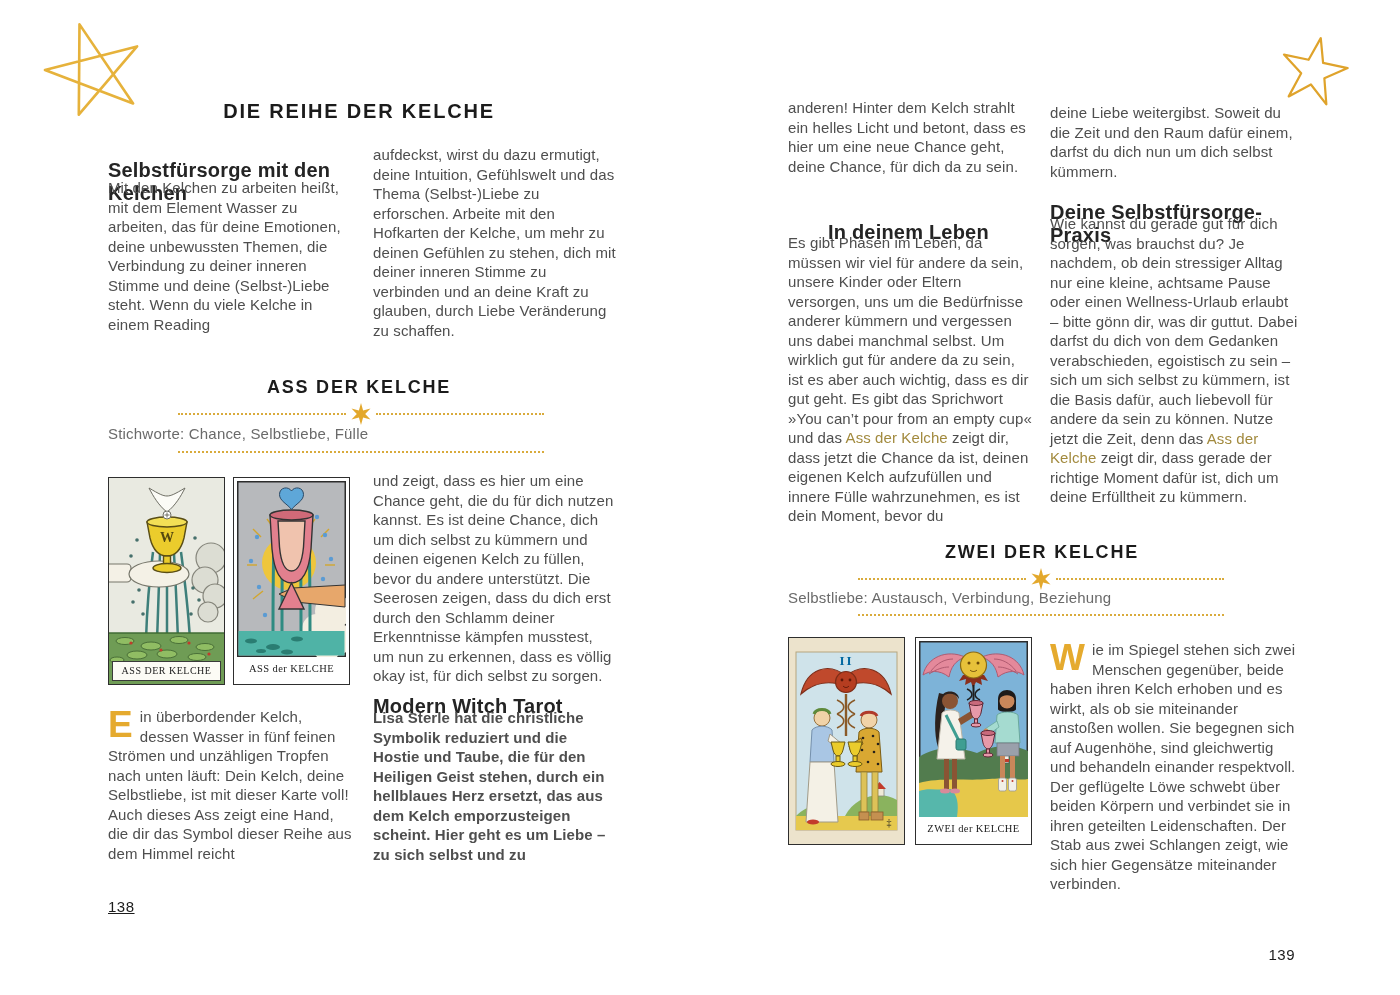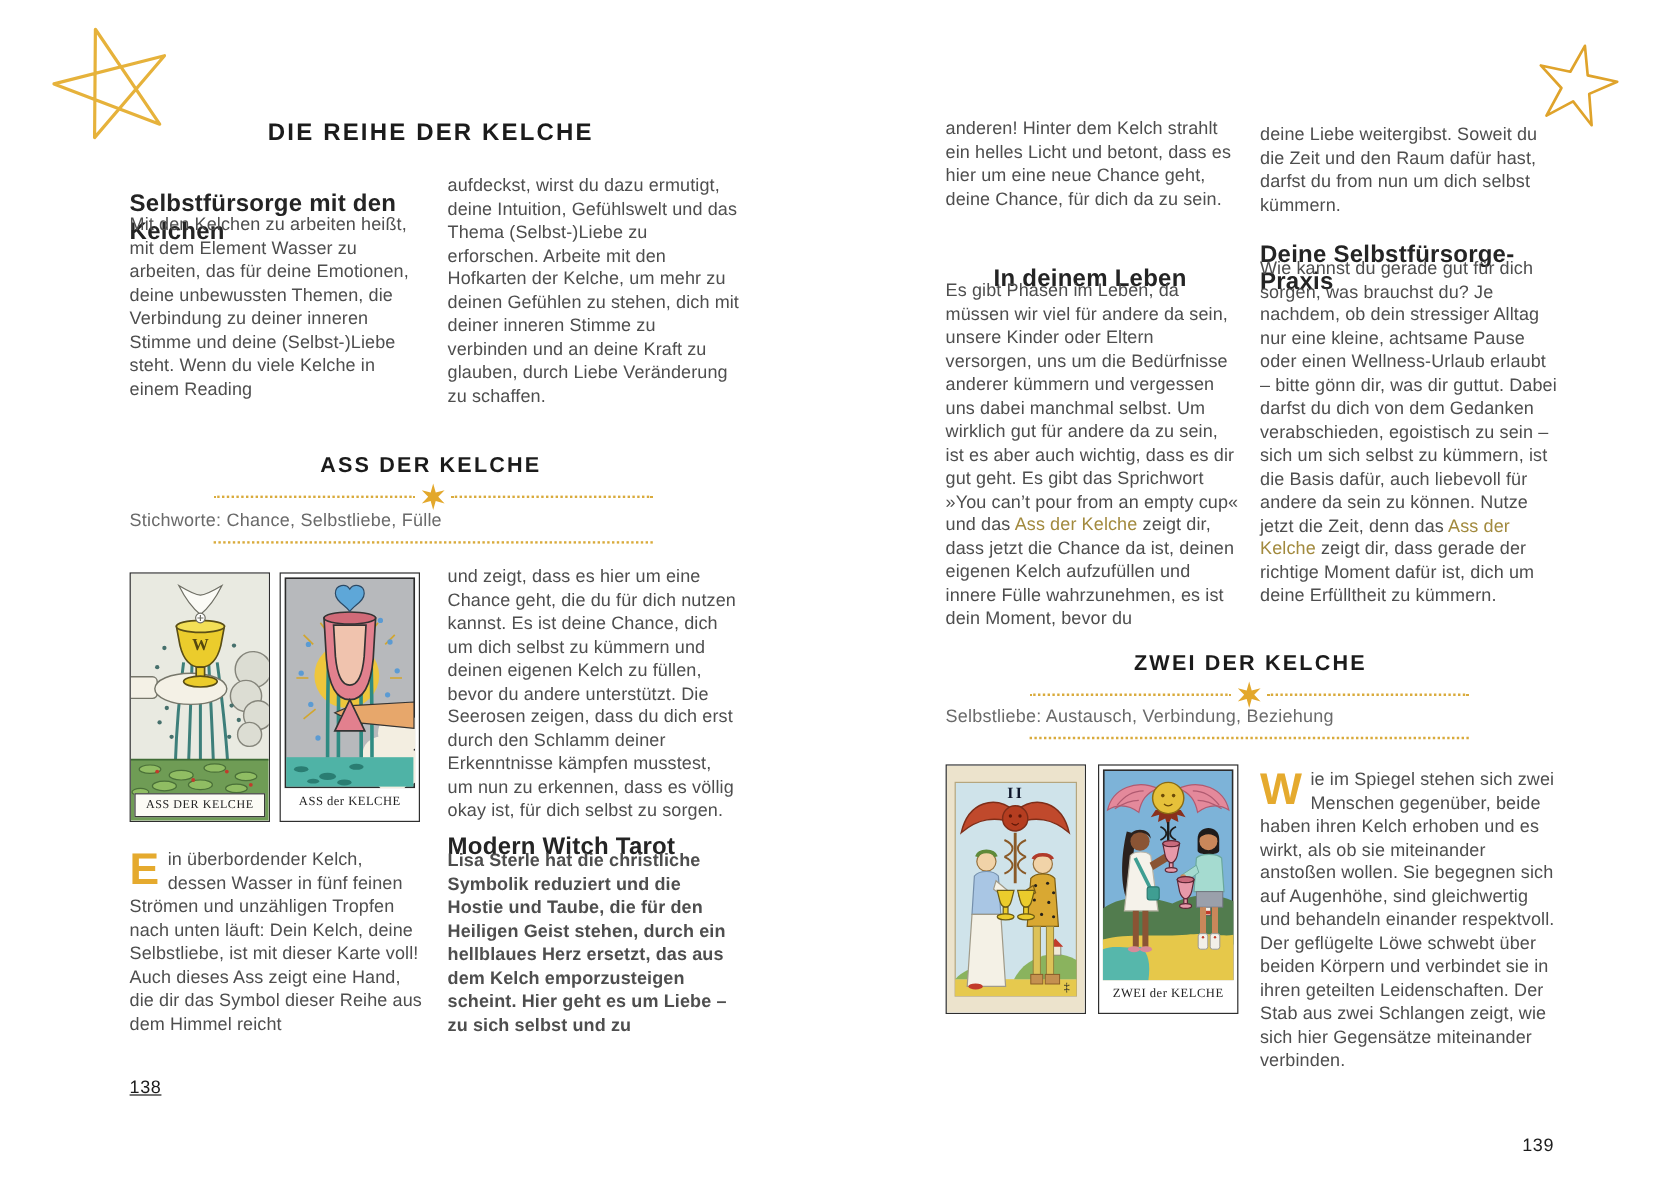--- a/index.html
+++ b/index.html
@@ -23,21 +23,21 @@
   .card svg{display:block;}
   .rws-card svg.art{position:absolute;left:0;top:0;width:115px;height:206px;}
   .rws-caption{position:absolute;left:3px;right:3px;bottom:3px;height:18px;border:1px solid #3a3a3a;
         background:#fcfbf5;font-family:"Liberation Serif",serif;font-size:10px;line-height:18px;
         text-align:center;letter-spacing:0.5px;color:#222;}
   .mw-card{padding:3px;display:flex;flex-direction:column;align-items:center;}
   .mw-card svg.art{width:109px;height:176px;}
   .mw-caption{height:24px;line-height:24px;width:100%;text-align:center;
         font-family:"Liberation Serif",serif;font-size:10.5px;letter-spacing:0.4px;color:#222;background:#fff;}
   .card-numeral{position:absolute;top:15px;left:0;width:100%;text-align:center;
-        font-family:"Liberation Serif",serif;font-size:13px;font-weight:bold;letter-spacing:2px;color:#0f172a;}
+        font-family:"Liberation Serif",serif;font-size:13px;font-weight:bold;letter-spacing:2px;color:#0369a1;}
 </style>
 </head>
 <body>
 
 <div class="sheet">
 
   <svg class="abs" style="left:38px;top:18px;width:112px;height:102px;" viewBox="0 0 100 100">
     <path d="M50,4 L76,94 L4,36 L97,42 L22,88 Z" fill="none" stroke="#e6b23b" stroke-width="2.6" stroke-linejoin="round" stroke-linecap="round" transform="rotate(-18 50 50)"></path>
   </svg>
   <svg class="abs" style="left:1277px;top:33px;width:74px;height:74px;" viewBox="0 0 100 100">
@@ -193,21 +193,21 @@
   </div>
 
   <div class="abs pagenum" style="left:108px;top:898px;text-decoration:underline;">138</div>
 
   <div class="abs body-text" style="left:788px;top:98px;width:245px;">anderen! Hinter dem Kelch strahlt ein helles Licht und betont, dass es hier um eine neue Chance geht, deine Chance, für dich da zu sein.</div>
   <div class="abs subhead" style="left:828px;top:205px;width:245px;">In deinem Leben</div>
   <div class="abs body-text" style="left:788px;top:233px;width:245px;">
     <span>Es gibt Phasen im Leben, da müssen wir viel für andere da sein, unsere Kinder oder Eltern versorgen, uns um die Bedürfnisse anderer kümmern und vergessen uns dabei manchmal selbst. Um wirklich gut für andere da zu sein, ist es aber auch wichtig, dass es dir gut geht. Es gibt das Sprichwort »You can’t pour from an empty cup« und das </span><span class="goldlink">Ass der Kelche</span><span> zeigt dir, dass jetzt die Chance da ist, deinen eigenen Kelch aufzufüllen und innere Fülle wahrzunehmen, es ist dein Moment, bevor du</span>
   </div>
 
-  <div class="abs body-text" style="left:1050px;top:103px;width:248px;">deine Liebe weitergibst. Soweit du die Zeit und den Raum dafür hast, darfst du from nun um dich selbst kümmern.</div>
+  <div class="abs body-text" style="left:1050px;top:103px;width:248px;">deine Liebe weitergibst. Soweit du die Zeit und den Raum dafür einem, darfst du dich nun um dich selbst kümmern.</div>
   <div class="abs subhead" style="left:1050px;top:185px;width:248px;">Deine Selbstfürsorge-Praxis</div>
   <div class="abs body-text" style="left:1050px;top:214px;width:248px;">
     <span>Wie kannst du gerade gut für dich sorgen, was brauchst du? Je nachdem, ob dein stressiger Alltag nur eine kleine, achtsame Pause oder einen Wellness-Urlaub erlaubt – bitte gönn dir, was dir guttut. Dabei darfst du dich von dem Gedanken verabschieden, egoistisch zu sein – sich um sich selbst zu kümmern, ist die Basis dafür, auch liebevoll für andere da sein zu können. Nutze jetzt die Zeit, denn das </span><span class="goldlink">Ass der Kelche</span><span> zeigt dir, dass gerade der richtige Moment dafür ist, dich um deine Erfülltheit zu kümmern.</span>
   </div>
 
   <div class="abs section-title" style="left:788px;top:542px;width:508px;">ZWEI DER KELCHE</div>
   <div class="abs rule-star" style="left:858px;top:567px;width:366px;">
     <div class="dotrule"></div>
     <svg class="sparkle" viewBox="0 0 24 24">
       <polygon points="12,1 14.1,8.4 21.5,6.5 16.2,12 21.5,17.5 14.1,15.6 12,23 9.9,15.6 2.5,17.5 7.8,12 2.5,6.5 9.9,8.4" fill="#e3a82c"></polygon>

